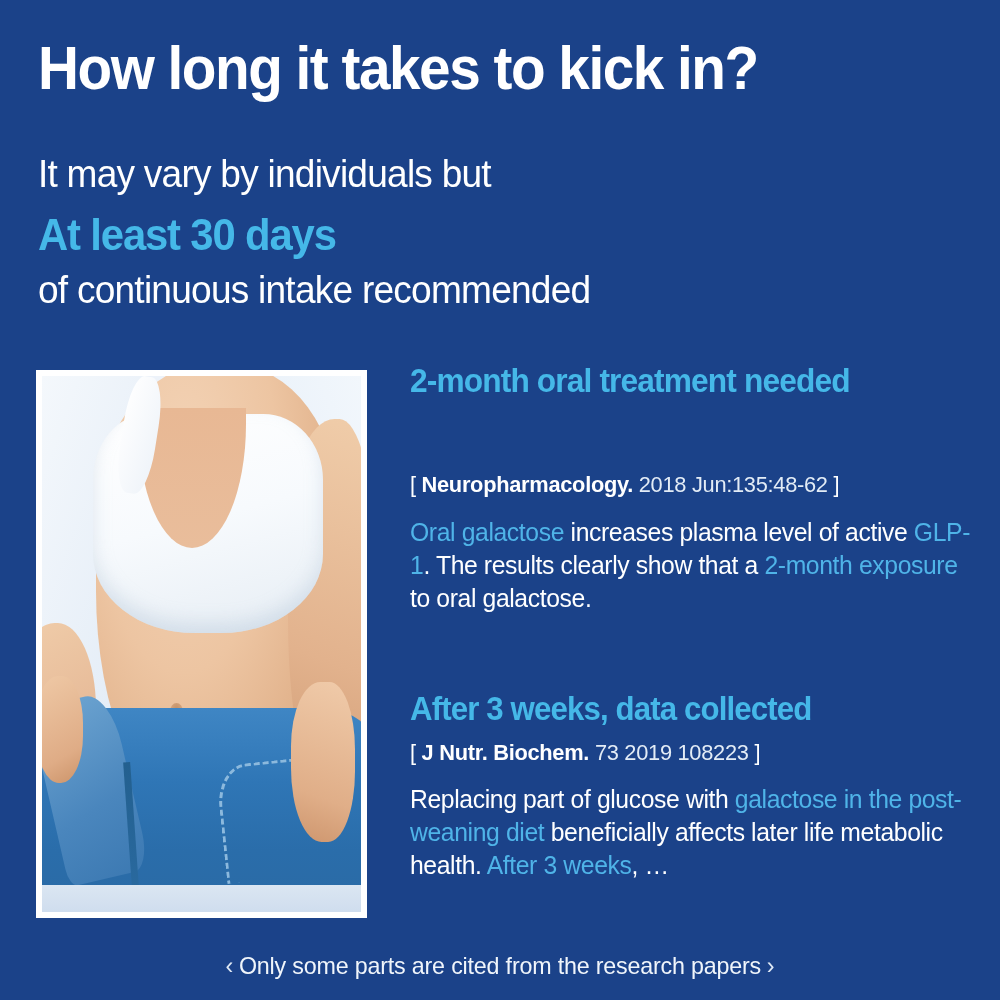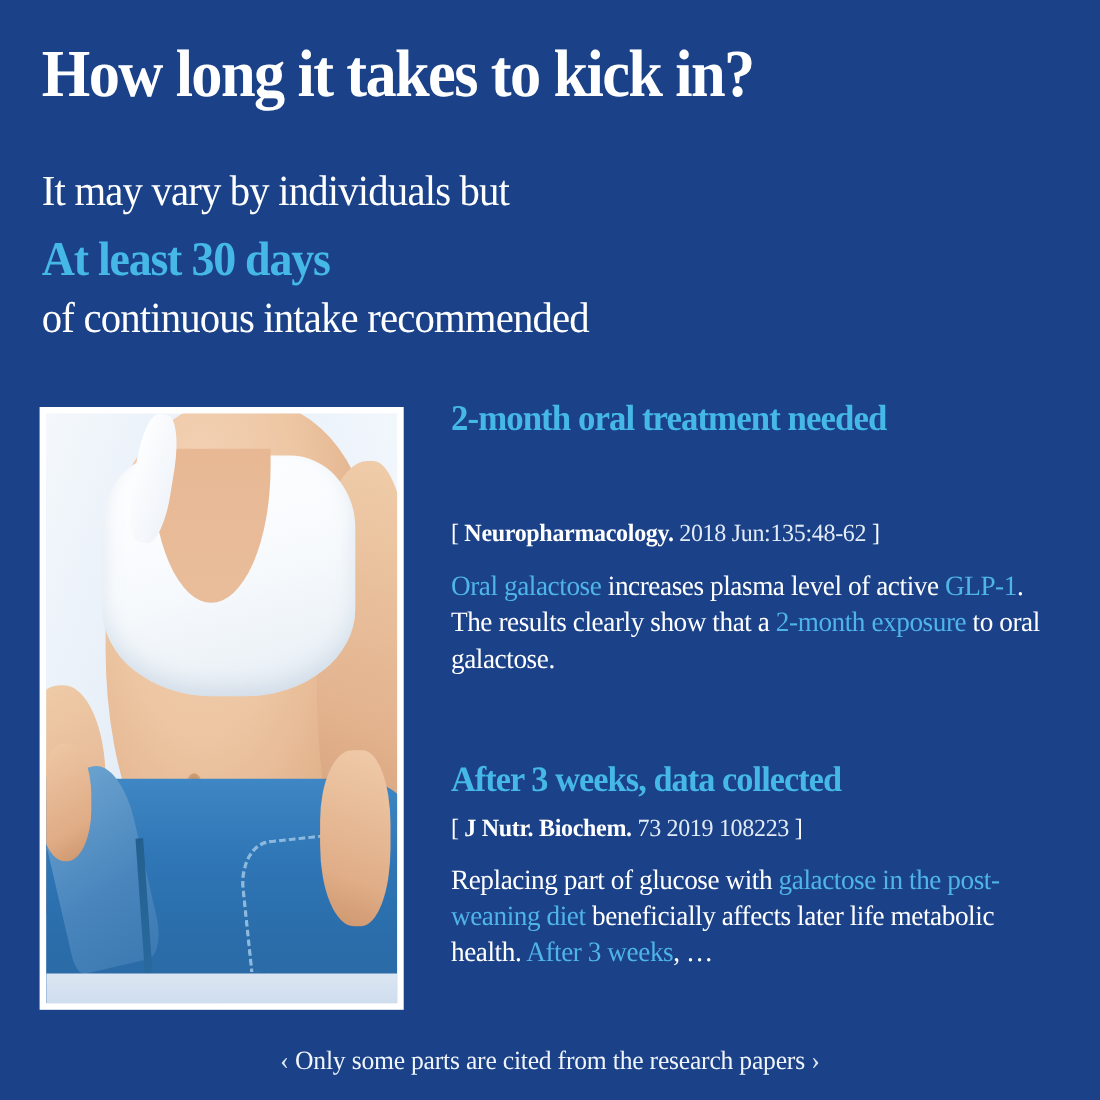--- a/index.html
+++ b/index.html
@@ -5,21 +5,21 @@
   * { margin:0; padding:0; box-sizing:border-box; }
   html,body { width:1000px; height:1000px; }
   body {
     background:#1b4289;
     font-family:"Liberation Sans", sans-serif;
     color:#ffffff;
     overflow:hidden;
     position:relative;
   }
 
-  .page { width:1000px; height:998px; position:relative;font-family:Liberation Serif, serif; }
+  .page { width:1000px; height:998px; position:relative; }
 
   
   .title {
     position:absolute;
     left:38px; top:36px;
     font-size:61px;
     font-weight:bold;
     letter-spacing:-1.6px;
     line-height:1.05;
     color:#ffffff;

